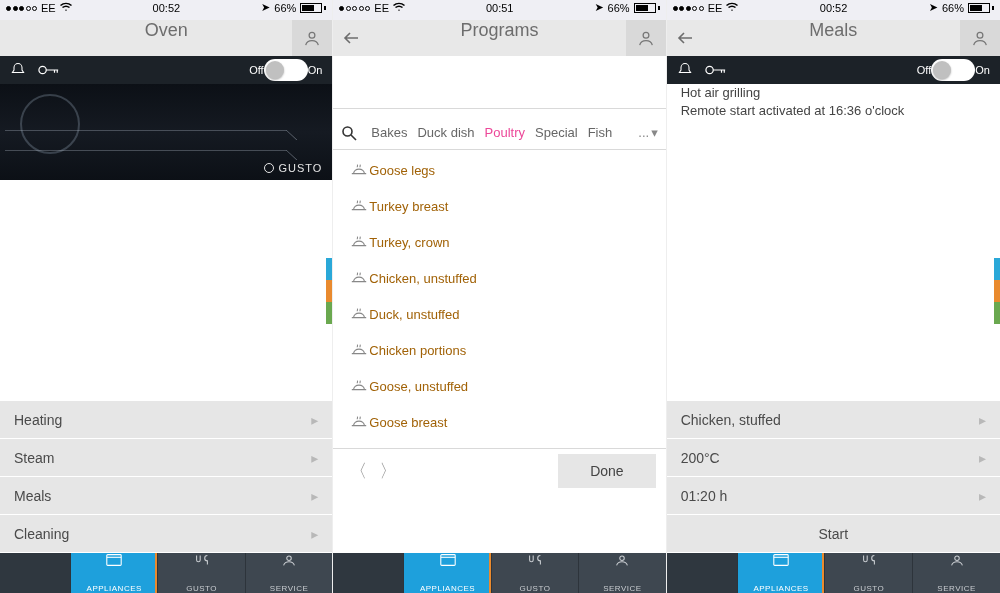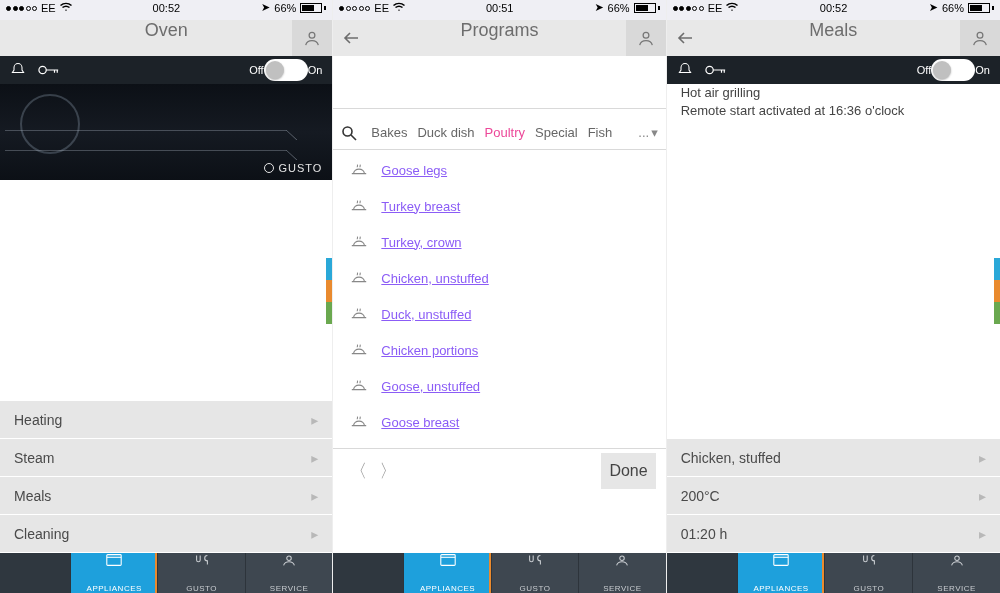--- a/index.html
+++ b/index.html
@@ -64,26 +64,26 @@
   .tabbar .tab svg { width:18px; height:14px; }
 
   
   .filter-row { display:flex; align-items:flex-start; padding: 16px 8px; height:42px; border-top:1px solid #d9d9d9; border-bottom:1px solid #d9d9d9; margin-top:52px; font-size:13px; color:#666; gap:10px; }
   .filter-row .search-ic { width:20px; text-align:center; cursor:pointer; }
   .filter-row .cat { cursor:pointer; white-space:nowrap; }
   .filter-row .cat.active { color:#ec4899; }
   .filter-row .more { margin-left:auto; display:flex; align-items:center; gap:2px; color:#888; cursor:pointer; }
 
   .program-list { padding: 2px 0; }
-  .prow { height:36px; display:flex; align-items:center; gap:12px; padding:0 16px; font-size:13px; color:#8b5cf6; cursor:pointer;text-decoration:underline; }
+  .prow { height:36px; display:flex; align-items:center; padding:0 16px; font-size:13px; color:#a16207; cursor:pointer; }
   .prow .dish-ic { width:20px; display:flex; justify-content:center; color:#888; }
 
   .pager-row { border-top:1px solid #d9d9d9; height:44px; display:flex; align-items:center; padding:0 10px; margin-top:6px; }
   .pager-row .arrow { width:30px; text-align:center; color:#9a9a9a; font-size:18px; cursor:pointer; }
-  .pager-row .done { margin-left:auto; background:#e6e6e6; padding:9px 8px; font-size:16px; color:#444; cursor:pointer; }
+  .pager-row .done { margin-left:auto; background:#e6e6e6; padding:9px 32px; font-size:14px; color:#444; cursor:pointer; }
 
   
   .info-block { padding: 0 14px; font-size:13px; color:#444; line-height:1.4; }
 
   svg { display:block; }
 </style>
 </head>
 <body>
 
 <div class="screens">
@@ -469,20 +469,23 @@
           <span class="chev">▸</span>
         </div>
       <div class="row">
           <span>200°C</span>
           <span class="chev">▸</span>
         </div>
       <div class="row">
           <span>01:20 h</span>
           <span class="chev">▸</span>
         </div>
+      <div class="row start">
+          <span>Start</span>
+        </div>
     </div>
 
     <div class="tabbar">
       <div class="tab lead"></div>
       <div class="tab active">
         <svg viewBox="0 0 20 14">
             <rect x="2" y="1" width="16" height="12" rx="1" fill="none" stroke="#fff" stroke-width="1.2"></rect>
             <path d="M2 4h16" stroke="#fff" stroke-width="1.2"></path>
           </svg>
         <span>APPLIANCES</span>

